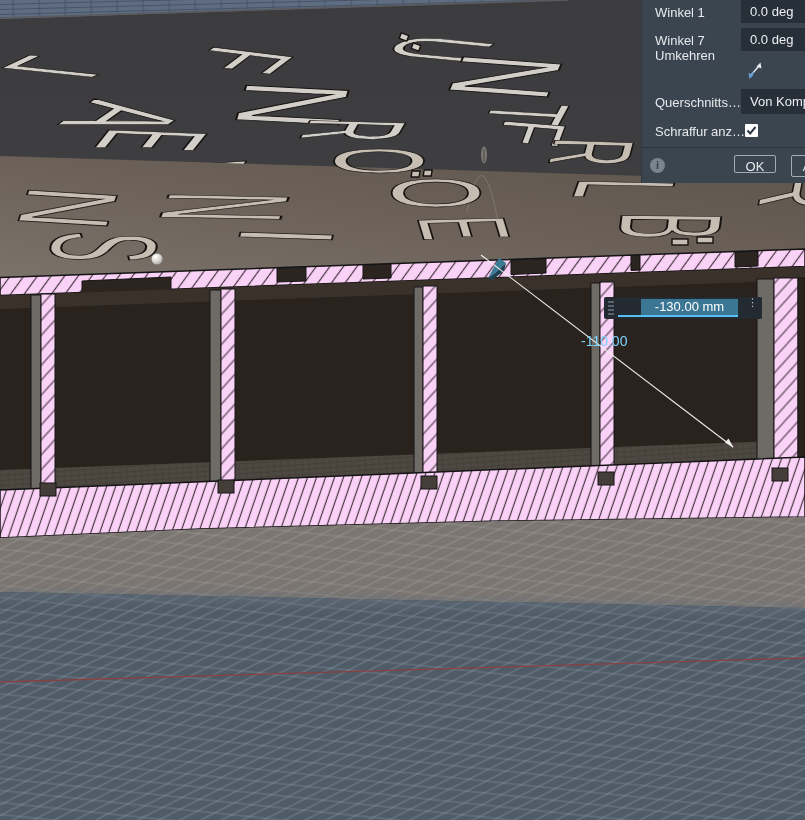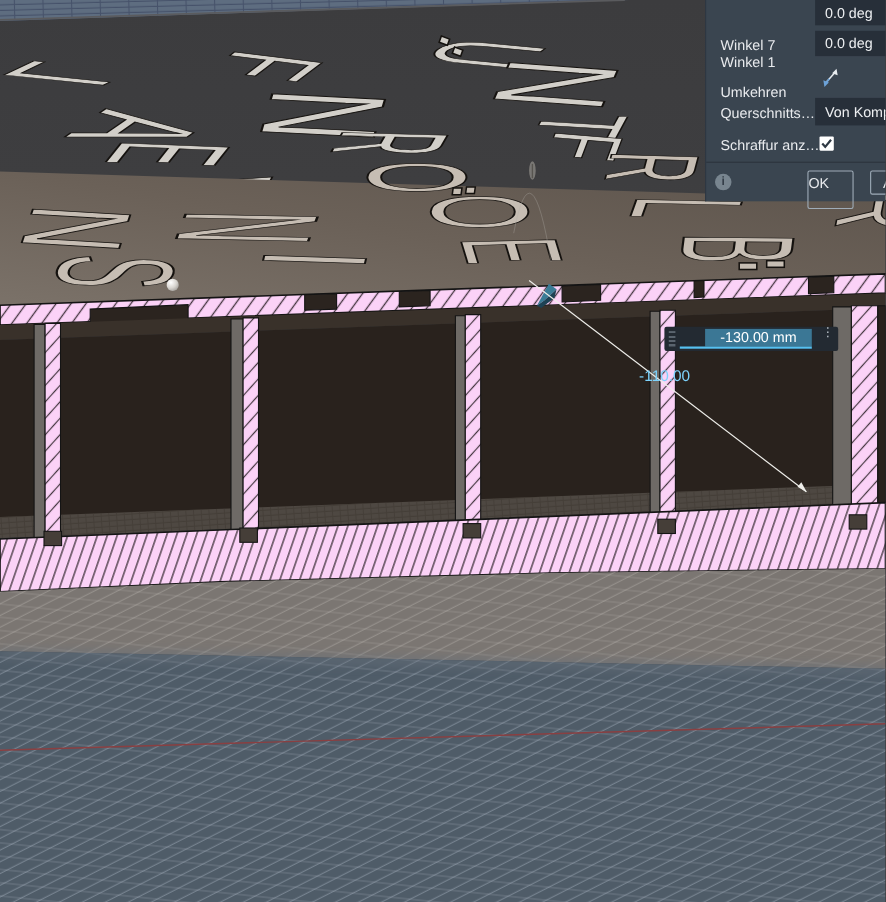--- a/index.html
+++ b/index.html
@@ -2,21 +2,21 @@
 <html><head>
 <meta charset="utf-8">
 <style>
 html,body{margin:0;padding:0;background:#3E3E40;}
 #stage{position:relative;width:805px;height:820px;overflow:hidden;font-family:"Liberation Sans",sans-serif;}
 #scene{position:absolute;left:0;top:0;}
 .dlg{position:absolute;left:641px;top:0;width:164px;height:183px;background:#3A4550;border-left:1px solid #2E3742;box-sizing:border-box;color:#E8EAED;font-size:13px;}
 .lbl{position:absolute;left:13px;white-space:nowrap;}
 .fld{position:absolute;left:99px;width:66px;height:23px;background:#272F39;color:#EDEFF1;line-height:23px;padding-left:9px;white-space:nowrap;overflow:hidden;}
 .sep{position:absolute;left:0;top:147px;width:164px;height:1px;background:#2C343E;}
-.okbtn{position:absolute;left:92px;top:155px;width:42px;height:35px;border:1px solid #9FACB8;border-radius:2px;color:#E8EAED;line-height:22px;box-sizing:border-box;}
+.okbtn{position:absolute;left:92px;top:155px;width:42px;height:18px;border:1px solid #9FACB8;border-radius:2px;color:#E8EAED;text-align:center;line-height:22px;box-sizing:border-box;}
 .abtn{position:absolute;left:149px;top:155px;width:30px;height:22px;border:1px solid #9FACB8;border-radius:2px;color:#E8EAED;text-align:center;line-height:22px;box-sizing:border-box;padding-left:2px;}
 .info{position:absolute;left:8px;top:158px;width:15px;height:15px;border-radius:50%;background:#78858F;color:#343E48;font-weight:bold;font-size:11px;text-align:center;line-height:15px;}
 .chk{position:absolute;left:103px;top:124px;width:13px;height:13px;background:#FFFFFF;border-radius:1px;}
 .inpw{position:absolute;left:604px;top:297px;width:158px;height:22px;background:#232A32;border-radius:2px;}
 .inpsel{position:absolute;left:37px;top:2px;width:97px;height:16px;background:#3B7795;color:#FFFFFF;font-size:13px;text-align:center;line-height:16px;font-family:"Liberation Sans",sans-serif;}
 .inpul{position:absolute;left:14px;top:18px;width:120px;height:2px;background:#56C1F1;}
 .dim{position:absolute;left:581px;top:333px;color:#7dd3fc;font-size:14px;font-family:"Liberation Sans",sans-serif;}
 </style>
 </head>
 <body>
@@ -177,24 +177,24 @@
 
 <polygon points="488,278 499,258 506,263 495,273" fill="#3A7C96"></polygon>
 <polygon points="488,278 495,273 506,263 504,271 492,280" fill="#1C4254"></polygon>
 
 <line x1="481" y1="255" x2="733" y2="447" stroke="#EEEEEA" stroke-width="1.1"></line>
 <polygon points="733.5,447.5 725,442.5 728.5,438.5" fill="#EEEEEA"></polygon>
 </svg>
 
 <div class="dlg">
   <div class="fld" style="top:0;">0.0 deg</div>
-  <div class="lbl" style="top:5px;margin-top:44px;">Winkel 1</div>
+  <div class="lbl" style="top:5px;">Winkel 1</div>
   <div class="fld" style="top:28px;">0.0 deg</div>
   <div class="lbl" style="top:33px;">Winkel 7</div>
-  <div class="lbl" style="top:76px;">Umkehren</div>
+  <div class="lbl" style="top:48px;">Umkehren</div>
   <svg style="position:absolute;left:104px;top:61px;" width="18" height="20" viewBox="0 0 18 20">
     <line x1="5" y1="14" x2="13" y2="5" stroke="#E8ECEF" stroke-width="1.4"></line>
     <polygon points="14.5,1.5 15.5,7.5 10.5,5.5" fill="#E8ECEF"></polygon>
     <polygon points="3.5,18 2.5,12 7.5,14" fill="#6CA2D8"></polygon>
     <line x1="5" y1="14" x2="8" y2="10.7" stroke="#6CA2D8" stroke-width="1.4"></line>
   </svg>
   <div class="lbl" style="top:95px;">Querschnitts…</div>
   <div class="fld" style="top:89px;height:25px;line-height:25px;">Von Komp</div>
   <div class="lbl" style="top:124px;">Schraffur anz…</div>
   <div class="chk"><svg width="13" height="13" viewBox="0 0 13 13">

